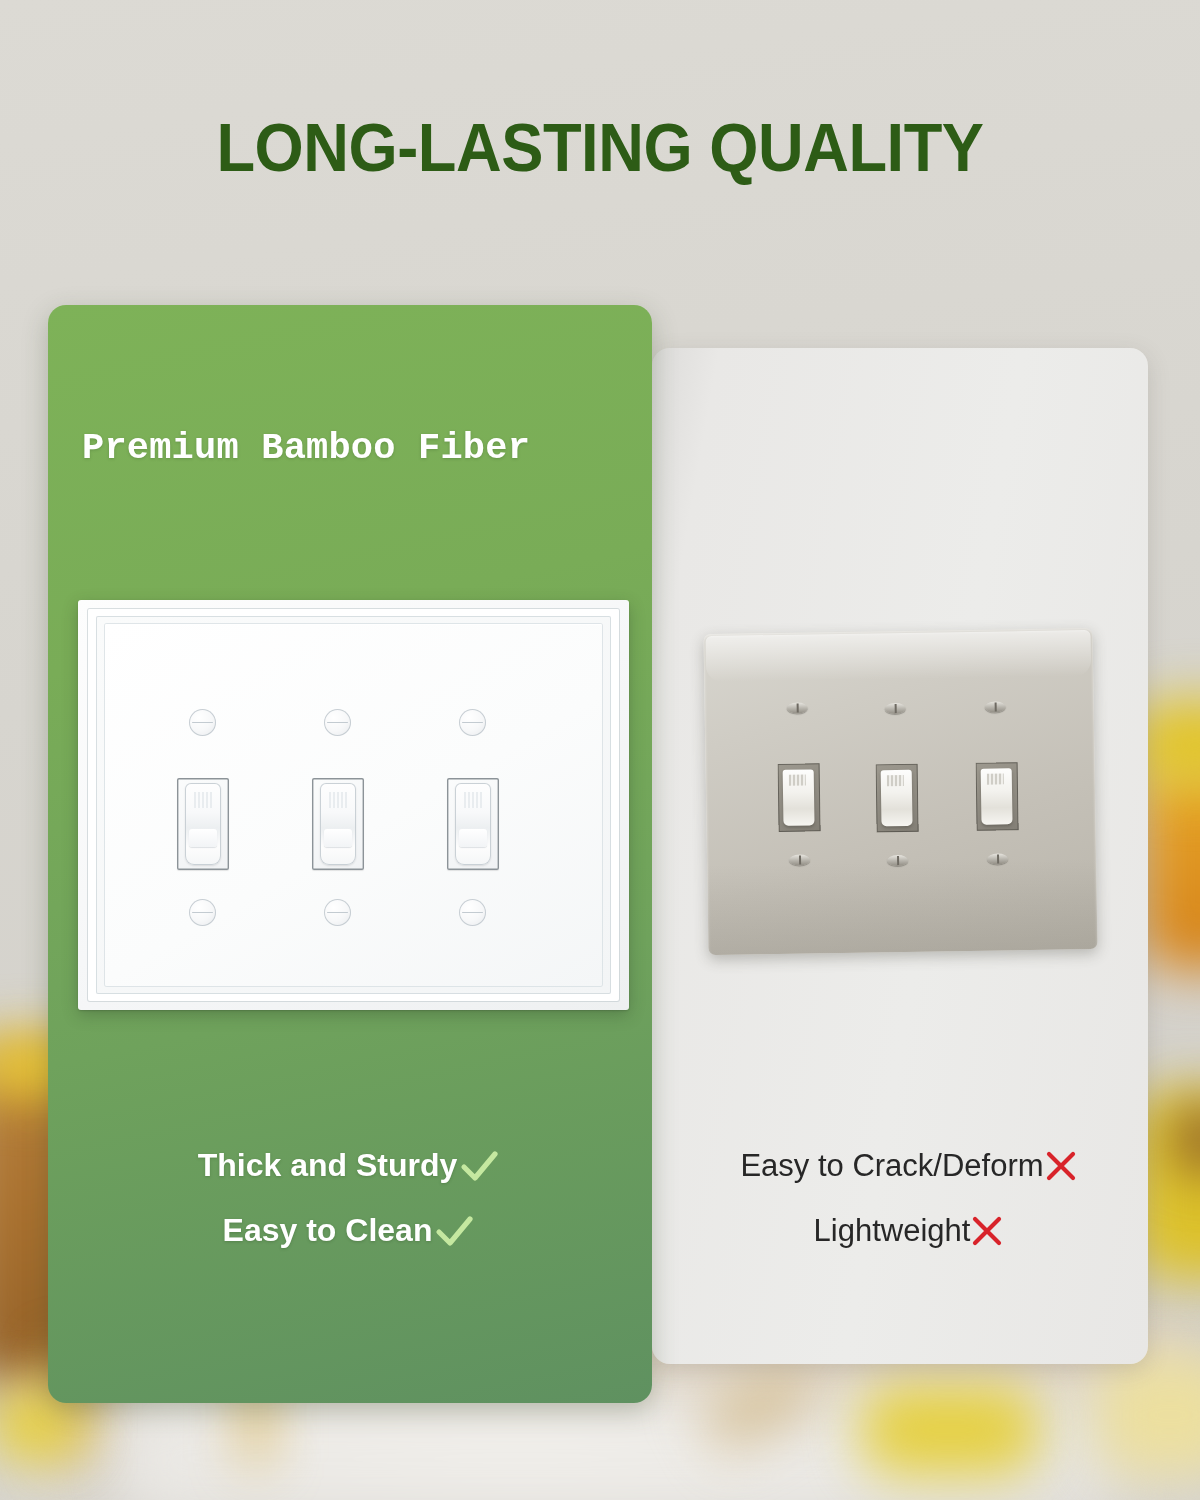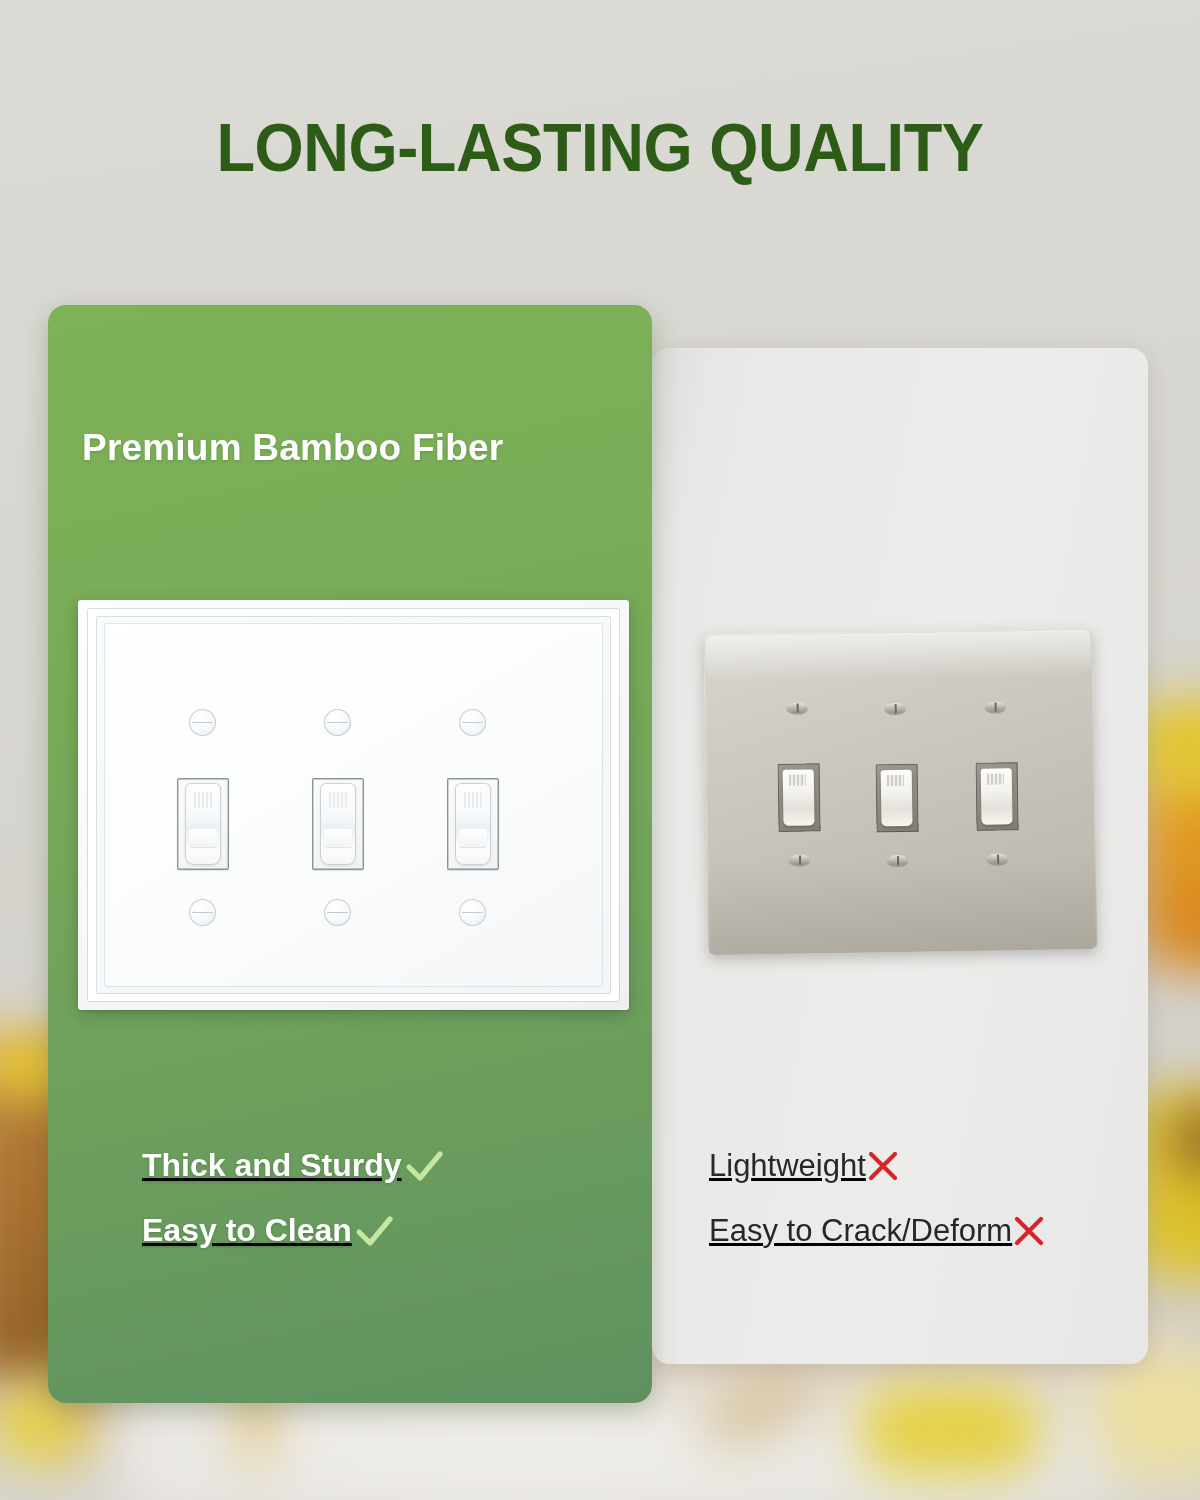--- a/index.html
+++ b/index.html
@@ -64,20 +64,21 @@
   #panel-left{
     left:48px;top:305px;width:604px;height:1098px;border-radius:18px;
     background:linear-gradient(168deg,#7eb258 0%,#79ac57 30%,#6fa25c 62%,#5f9160 100%);
     box-shadow:0 8px 26px rgba(60,80,50,.28);
   }
 
   .head-left{
     position:absolute;left:82px;top:427px;
     font-size:37px;font-weight:700;color:#ffffff;letter-spacing:.2px;
     text-shadow:0 1px 3px rgba(40,70,30,.25);
+    font-family:Liberation Mono, monospace;
   }
   .head-right{
     position:absolute;left:96px;top:428px;
     font-size:34px;font-weight:400;color:#232323;letter-spacing:.2px;
   }
 
   
   #plate-white{
     position:absolute;left:78px;top:600px;width:551px;height:410px;
     background:linear-gradient(150deg,#fdfdfd 0%,#f6f7f8 50%,#eef0f1 100%);
@@ -140,21 +141,21 @@
     background:linear-gradient(180deg,#fdfdfc 0%,#f3f2ee 40%,#e3e1da 70%,#f6f5f1 100%);
     box-shadow:0 2px 3px rgba(60,58,52,.35);}
   .gtoggle .glever::before{content:"";position:absolute;left:6px;top:5px;width:17px;height:11px;
     background:repeating-linear-gradient(90deg,#cfcdc6 0 2px,#f0efeb 2px 4px);}
 
   
   .flist{position:absolute;}
   #list-left{left:142px;top:1133px;width:415px;}
   #list-right{left:709px;top:1133px;width:400px;}
 
-  .frow{display:flex;align-items:center;justify-content:flex-start;height:65px;text-decoration:underline;}
+  .frow{display:flex;align-items:center;justify-content:center;height:65px;}
   #list-left .ftext{font-size:32px;font-weight:700;color:#ffffff;
     text-shadow:0 1px 3px rgba(40,70,30,.28);white-space:nowrap;}
   #list-right .ftext{font-size:31px;font-weight:400;color:#272727;white-space:nowrap;}
 
   .check{width:44px;height:44px;flex:0 0 44px;}
   .cross{width:34px;height:34px;flex:0 0 34px;}
 </style>
 </head>
 <body>
 
@@ -244,24 +245,24 @@
   <div class="frow">
     <span class="ftext">Easy to Clean</span>
     <svg class="check" viewBox="0 0 44 44">
       <path d="M7 23 L18 34 L38 10" fill="none" stroke="#c5e8a0" stroke-width="5.2" stroke-linecap="round" stroke-linejoin="round"></path>
     </svg>
   </div>
 </div>
 
 <div class="flist" id="list-right">
   <div class="frow">
+    <span class="ftext">Easy to Crack/Deform</span>
+    <svg class="cross" viewBox="0 0 34 34">
+      <path d="M5 5 L29 29 M29 5 L5 29" fill="none" stroke="#d8232a" stroke-width="4.2" stroke-linecap="round"></path>
+    </svg>
+  </div>
+  <div class="frow">
     <span class="ftext">Lightweight</span>
     <svg class="cross" viewBox="0 0 34 34">
       <path d="M5 5 L29 29 M29 5 L5 29" fill="none" stroke="#d8232a" stroke-width="4.2" stroke-linecap="round"></path>
     </svg>
   </div>
-  <div class="frow">
-    <span class="ftext">Easy to Crack/Deform</span>
-    <svg class="cross" viewBox="0 0 34 34">
-      <path d="M5 5 L29 29 M29 5 L5 29" fill="none" stroke="#d8232a" stroke-width="4.2" stroke-linecap="round"></path>
-    </svg>
-  </div>
 </div>
 
 </body></html>

